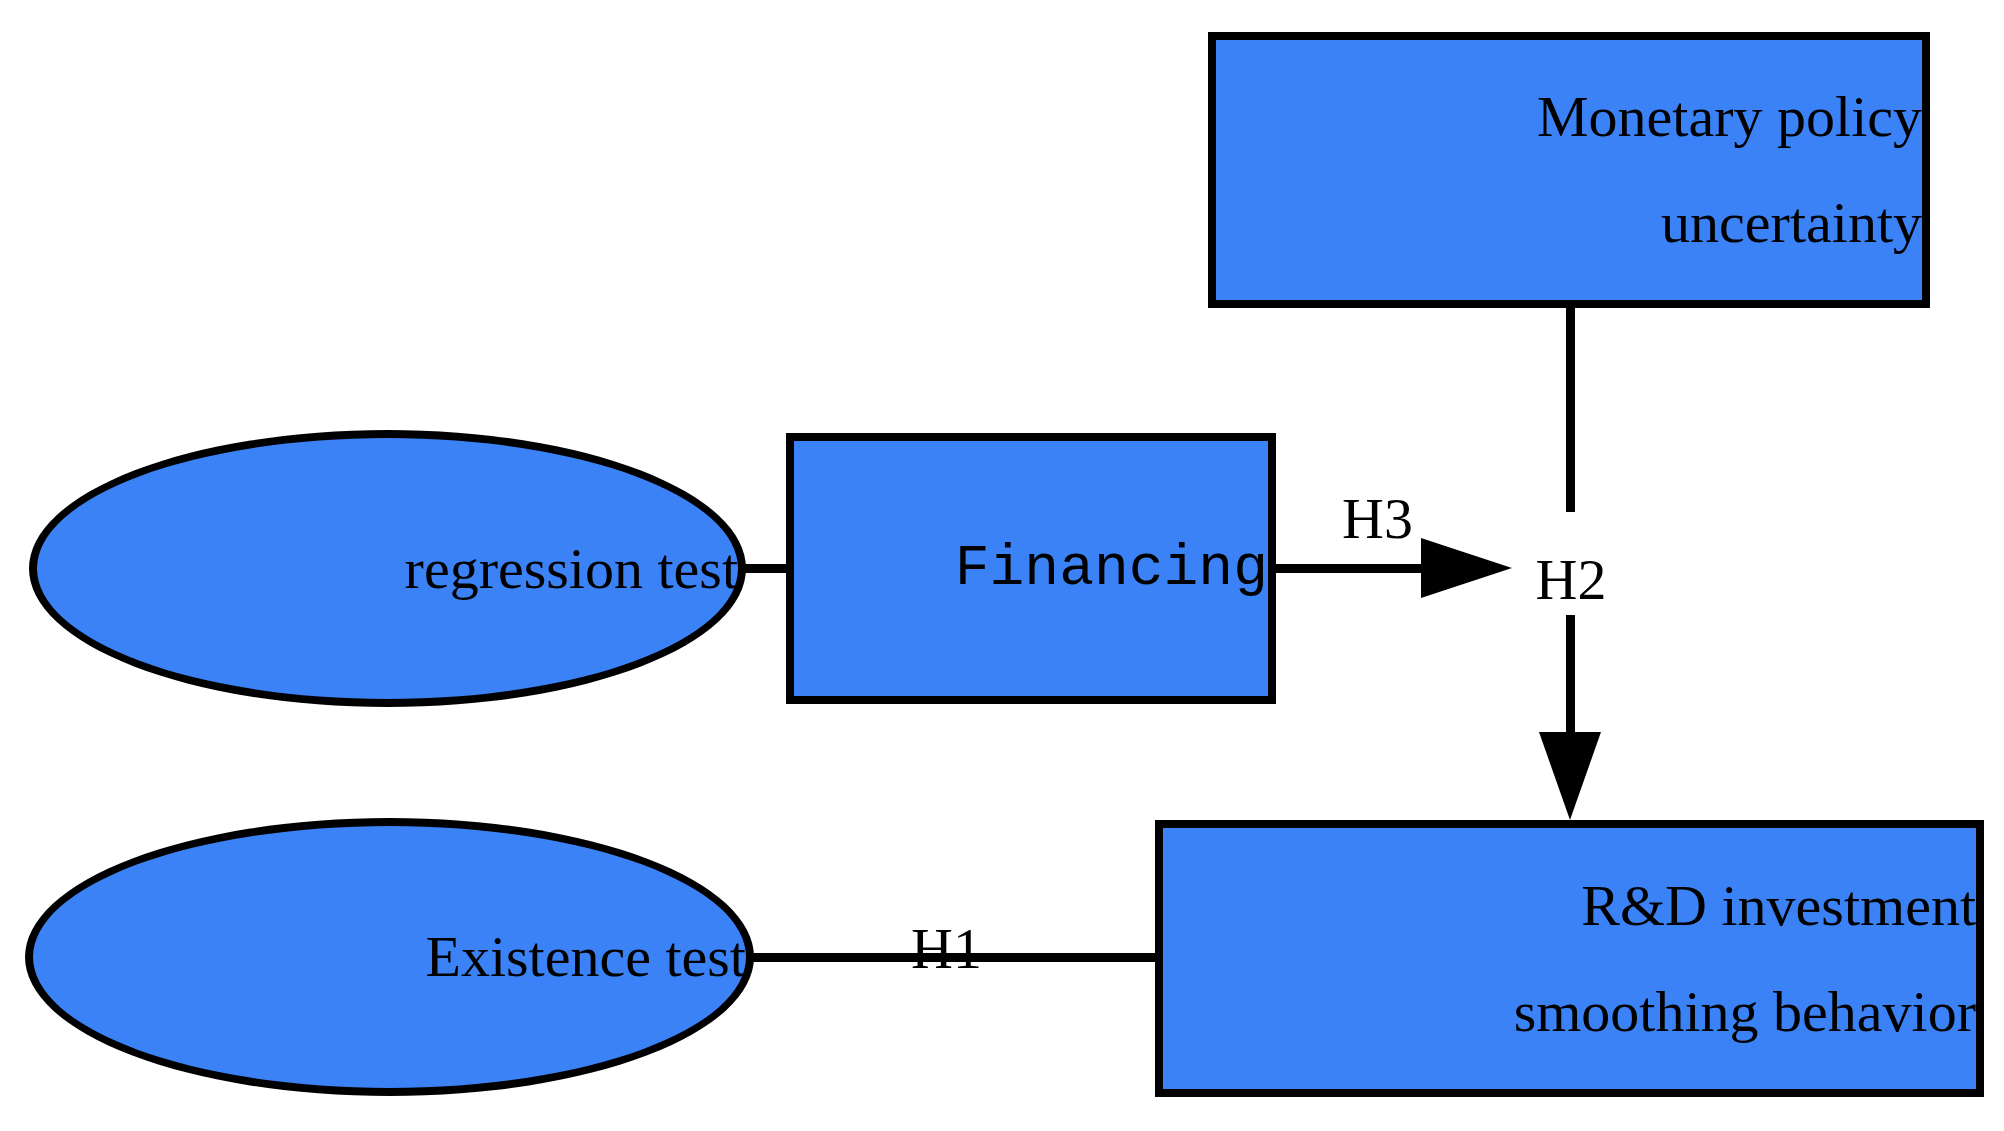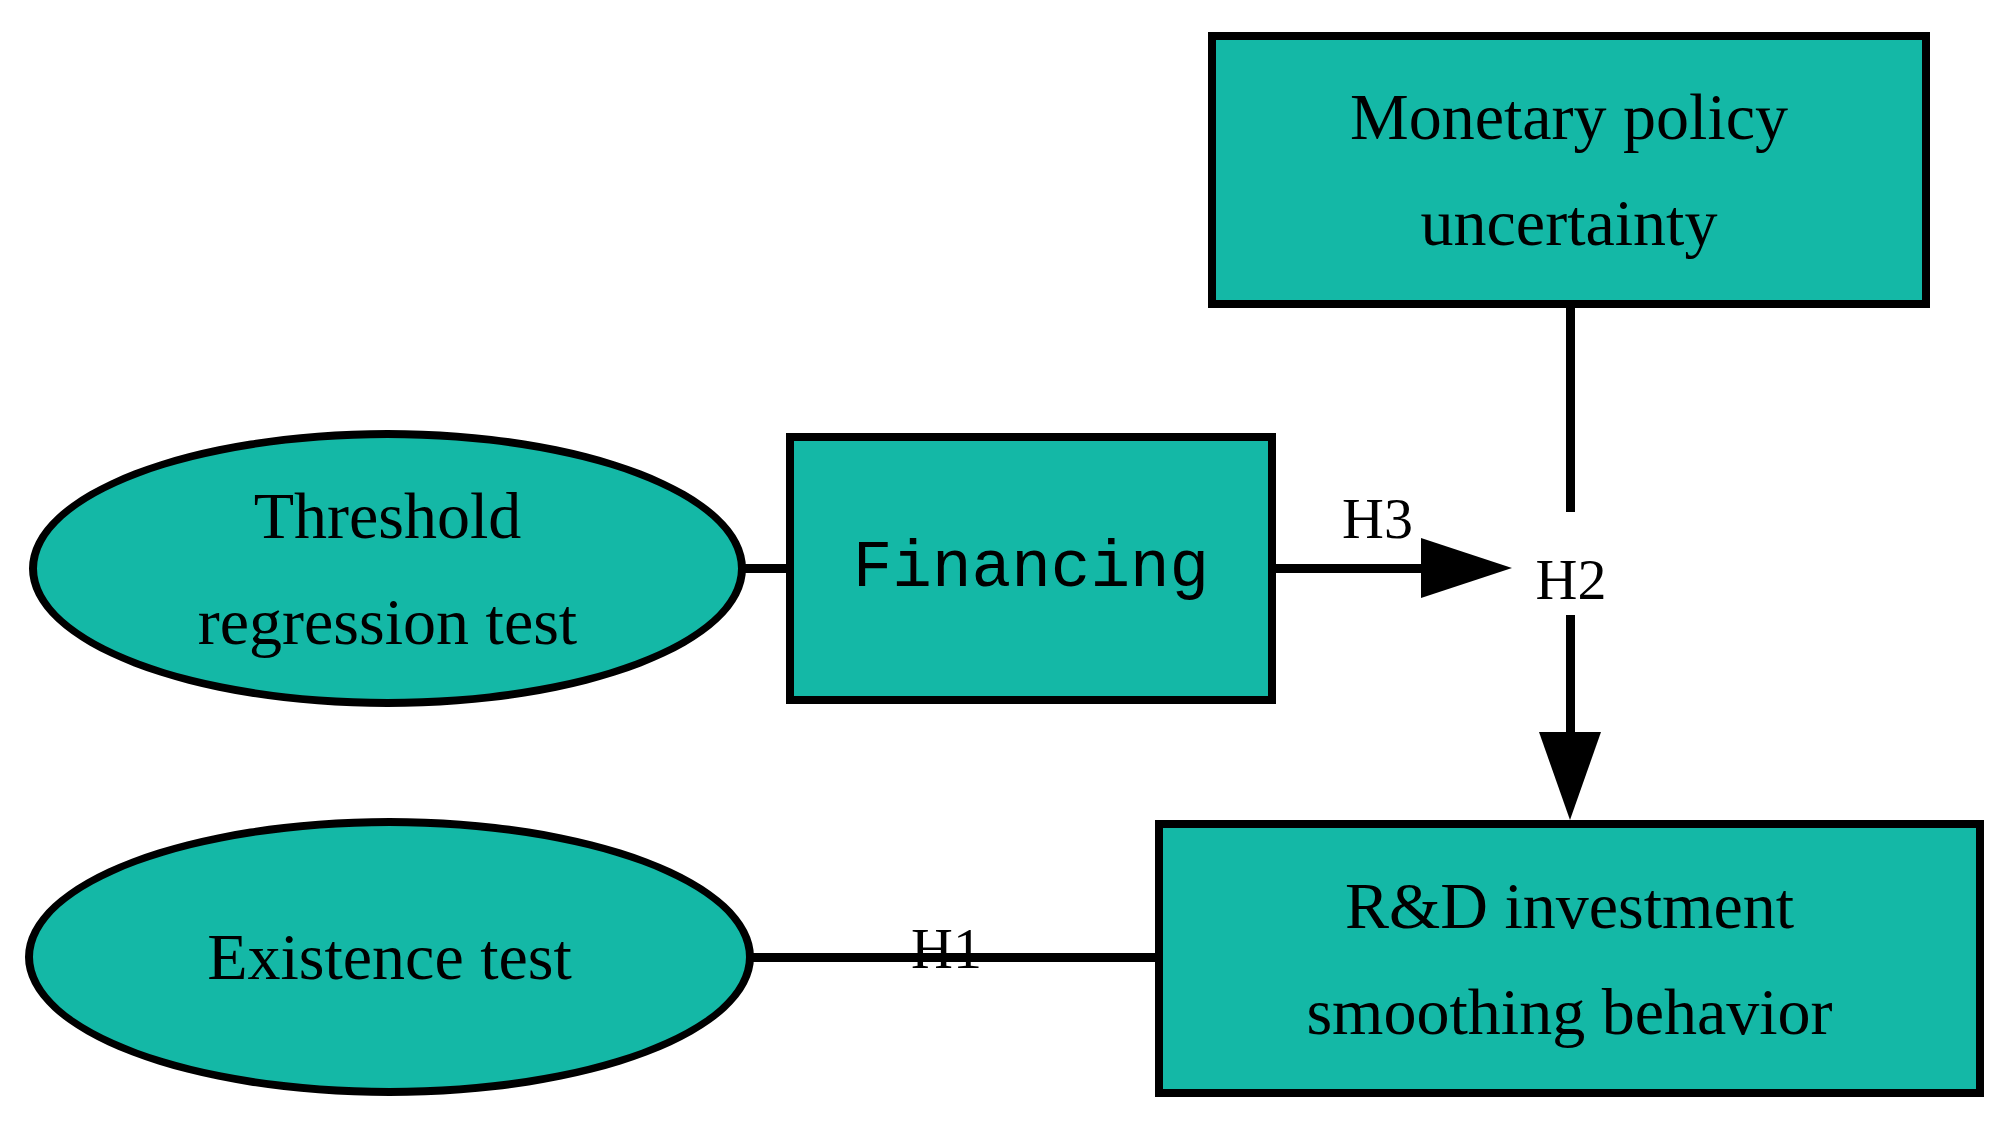--- a/index.html
+++ b/index.html
@@ -14,27 +14,27 @@
     background: #ffffff;
     font-family: "Liberation Serif", "DejaVu Serif", serif;
     color: #000000;
     overflow: hidden;
   }
   .node {
     position: absolute;
     box-sizing: border-box;
     display: flex;
     flex-direction: column;
-    align-items: center;
+    align-items: flex-end;
     justify-content: center;
     text-align: center;
-    font-size: 66px;
+    font-size: 58px;
     line-height: 106px;
     color: #000000;
-    background: #14b8a6;
+    background: #3b82f6;
   }
   .rect-node {
     border: 8px solid #000000;
   }
   .ellipse-node {
     border: 8px solid #000000;
     border-radius: 50%;
   }
   .line {
     position: absolute;
@@ -90,21 +90,20 @@
 <body>
 
 <div class="canvas">
 
   <div class="node rect-node" id="monetary-box">
     <span>Monetary policy</span>
     <span>uncertainty</span>
   </div>
 
   <div class="node ellipse-node" id="threshold-ell">
-    <span>Threshold</span>
     <span>regression test</span>
   </div>
 
   <div class="node rect-node" id="financing-box">
     <span>Financing</span>
   </div>
 
   <div class="node ellipse-node" id="existence-ell">
     <span>Existence test</span>
   </div>

